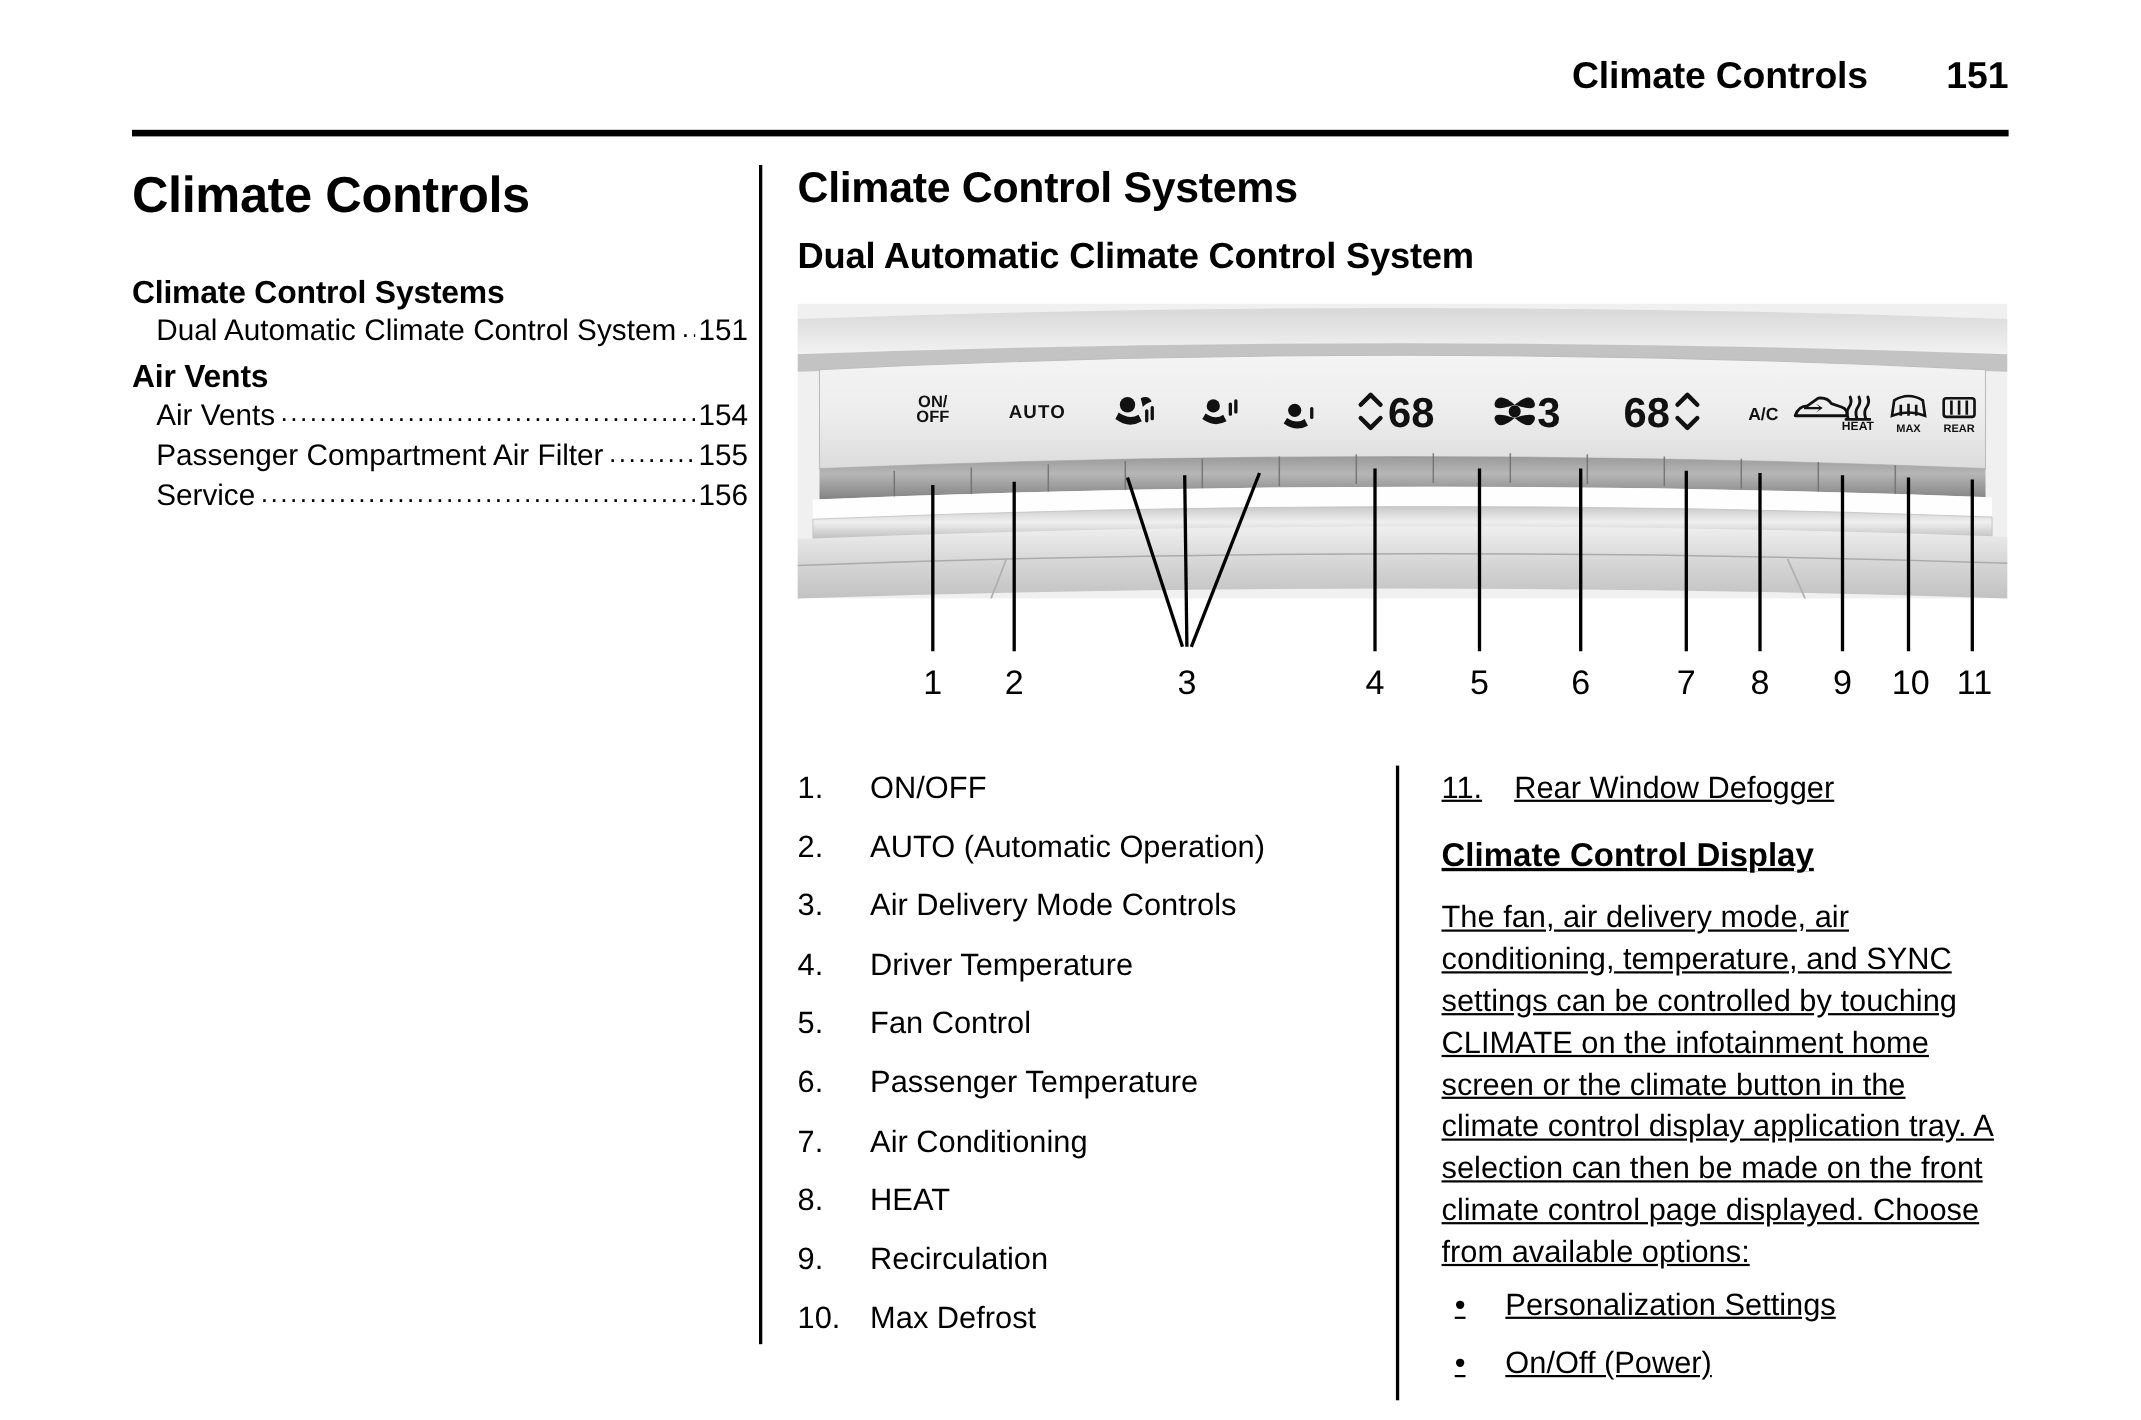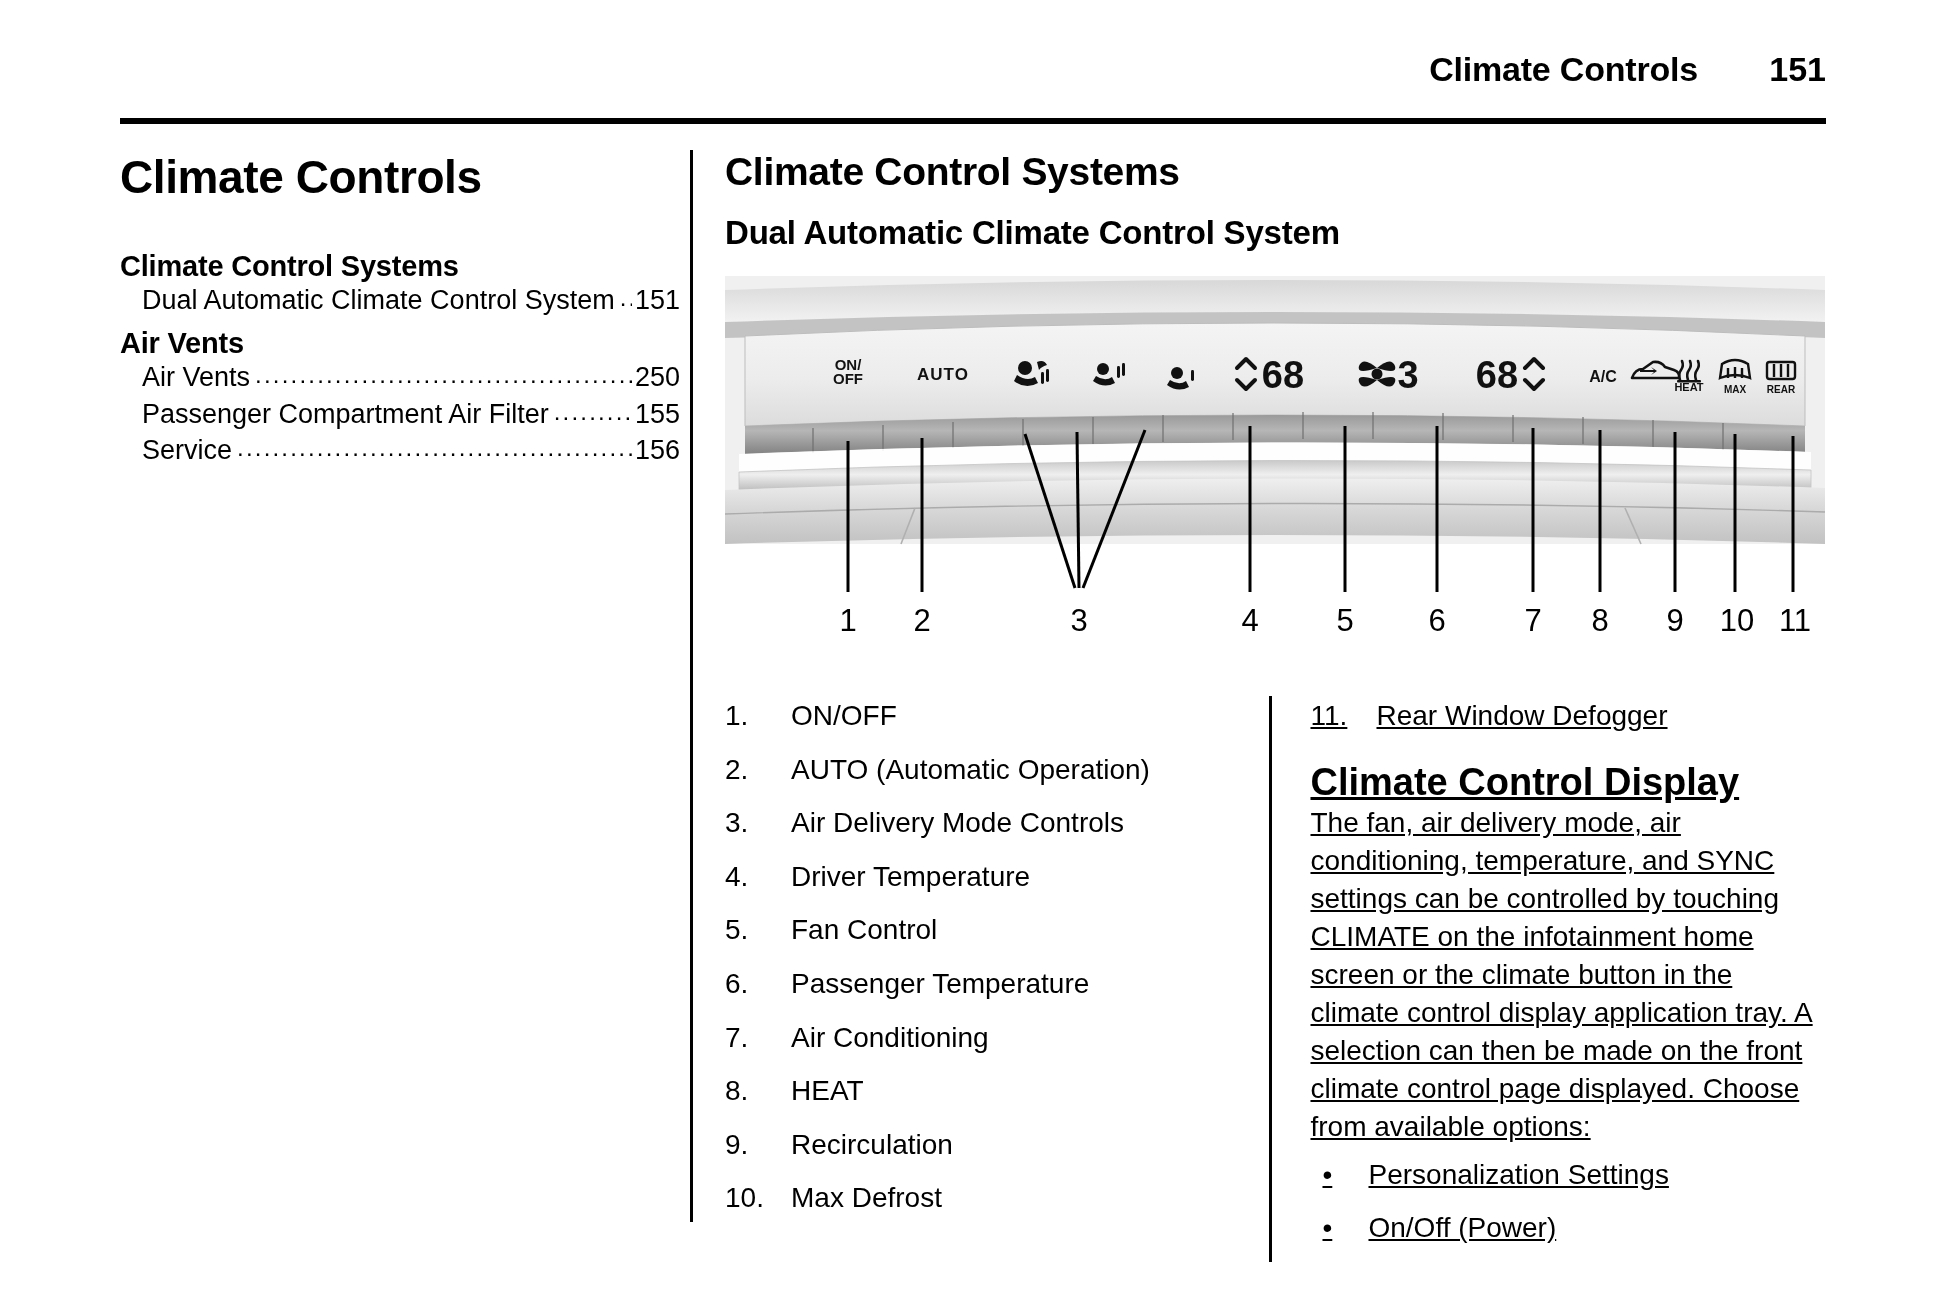--- a/index.html
+++ b/index.html
@@ -165,24 +165,24 @@
     line-height: 1.45;
     margin-bottom: 13px;
   }
   .num-idx {
     flex: 0 0 54px;
     text-align: left;
   }
   .num-txt { flex: 1 1 auto; margin-left: 12px; }
 
   .body-h {
-    font-size: 38px;
-    font-weight: bold;
-    font-stretch: condensed;
-    margin: 24px 0 0 0;
+    font-size: 30px;
+    font-weight: bold;
+    font-stretch: condensed;
+    margin: 24px 0 20px 0;
   }
   .body-p {
     font-size: 28px;
     font-stretch: condensed;
     line-height: 1.36;
     margin-bottom: 9px;
   }
   .bullet-item {
     display: flex;
     font-size: 28px;
@@ -217,21 +217,21 @@
         <span class="toc-dots"></span>
         <span class="toc-page">151</span>
       </div>
     </div>
 
     <div class="toc-group">
       <div class="toc-group-title">Air Vents</div>
       <div class="toc-entry">
         <span class="toc-label">Air Vents</span>
         <span class="toc-dots"></span>
-        <span class="toc-page">250</span>
+        <span class="toc-page">154</span>
       </div>
     </div>
 
     <div class="toc-group">
       <div class="toc-entry">
         <span class="toc-label">Passenger Compartment Air Filter</span>
         <span class="toc-dots"></span>
         <span class="toc-page">155</span>
       </div>
       <div class="toc-entry">

